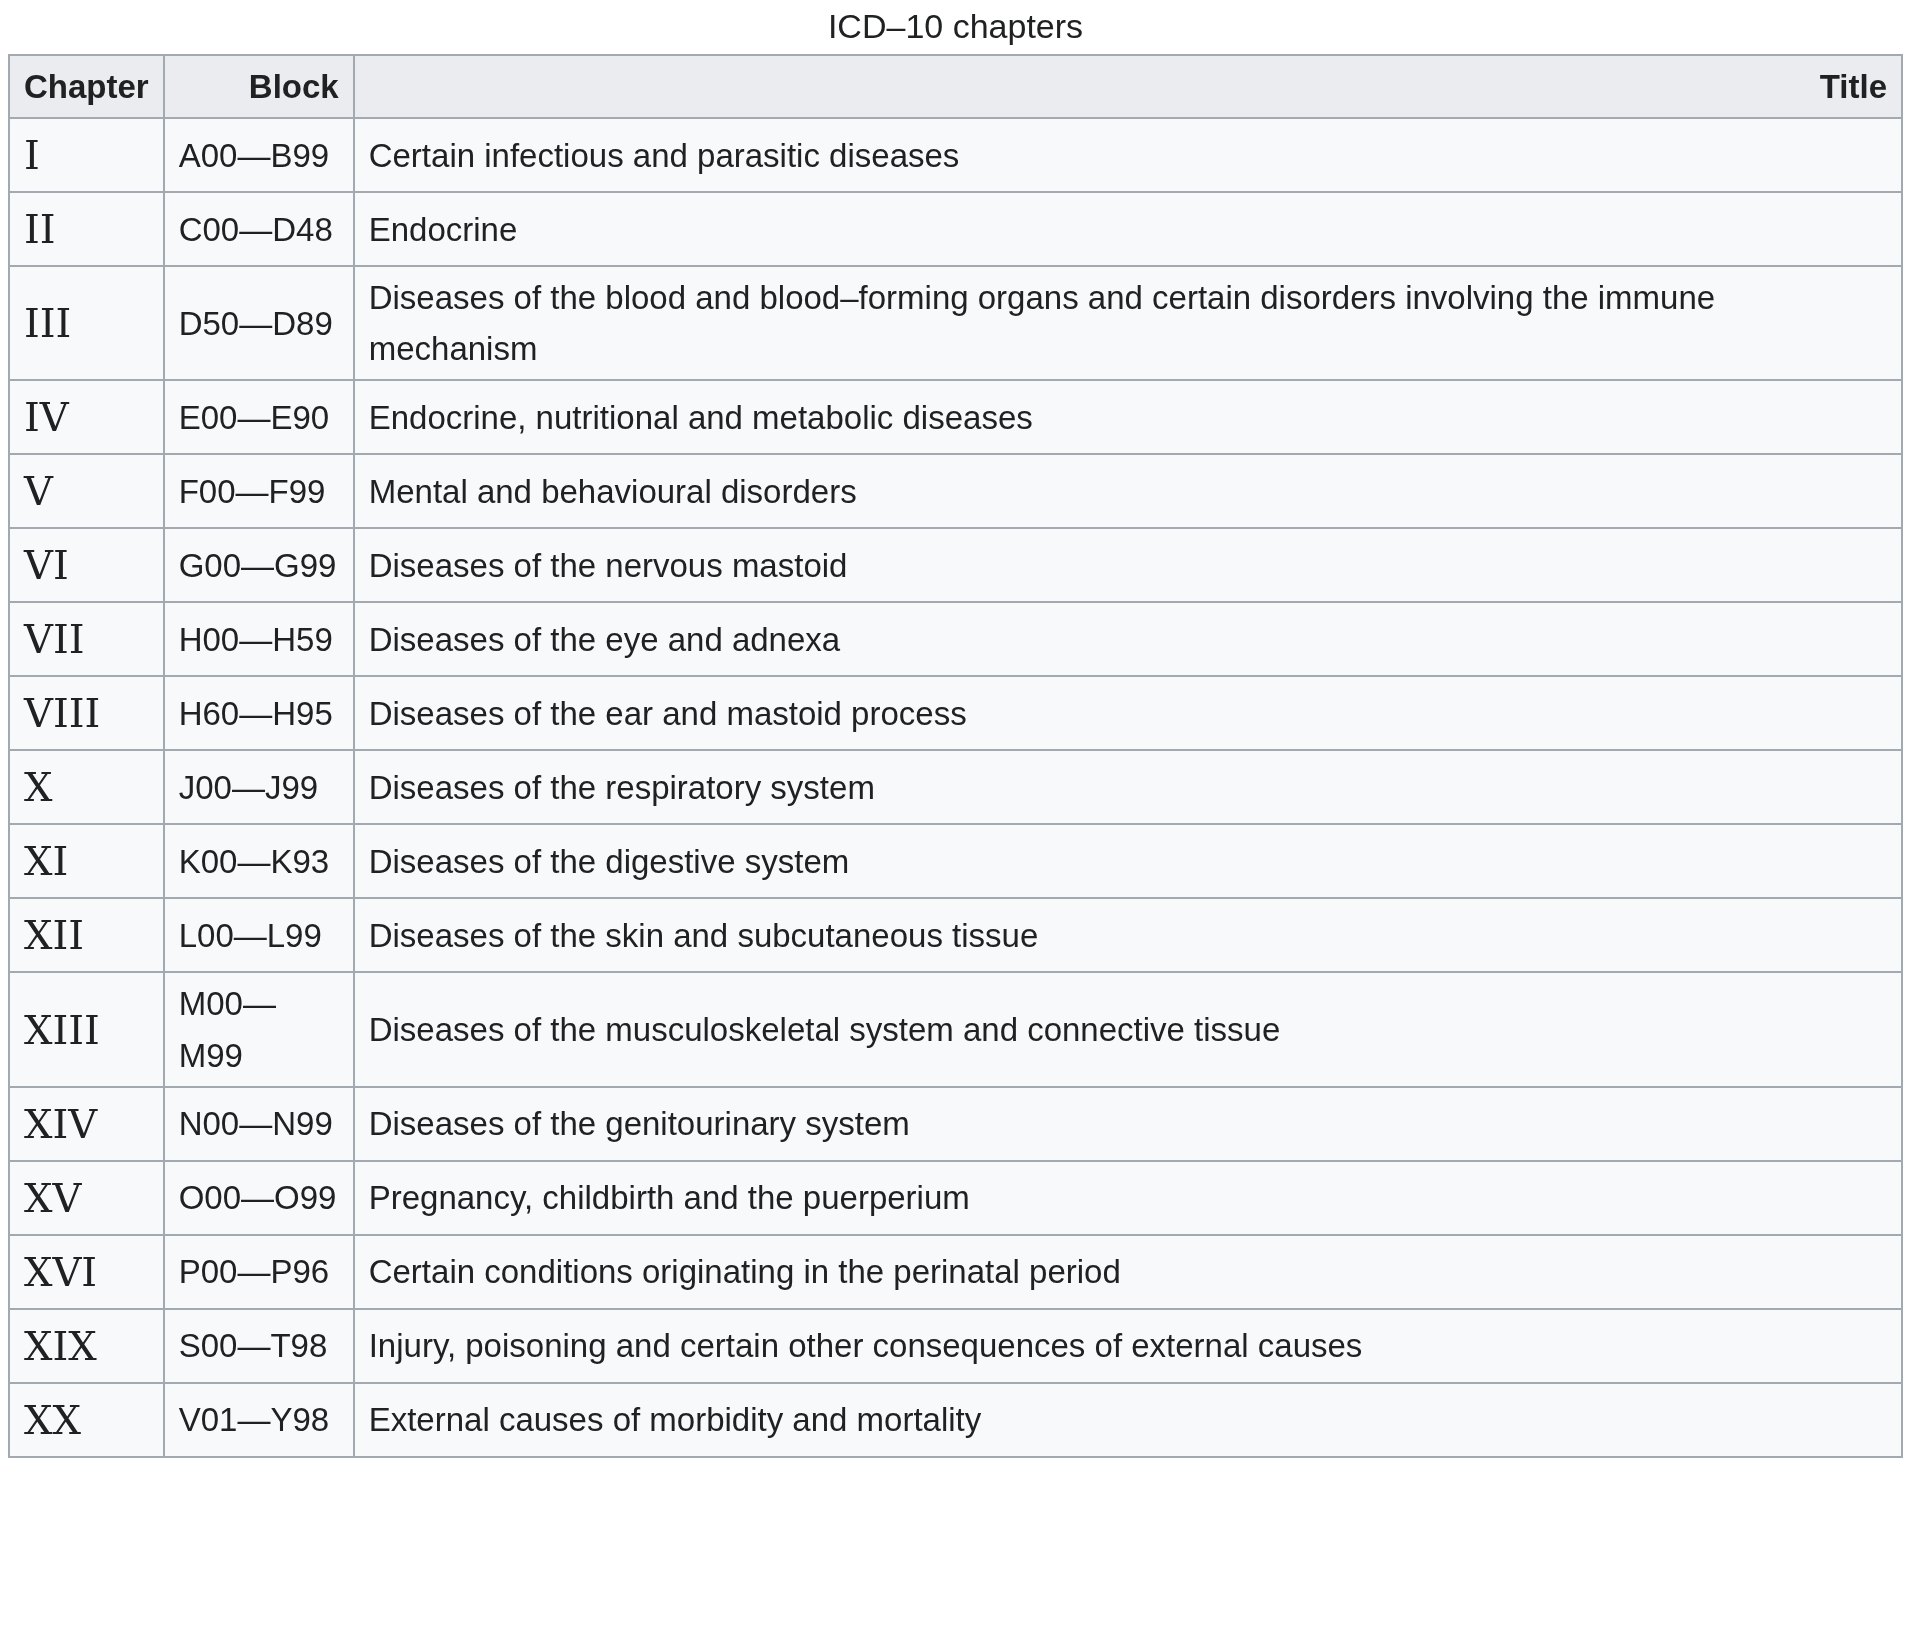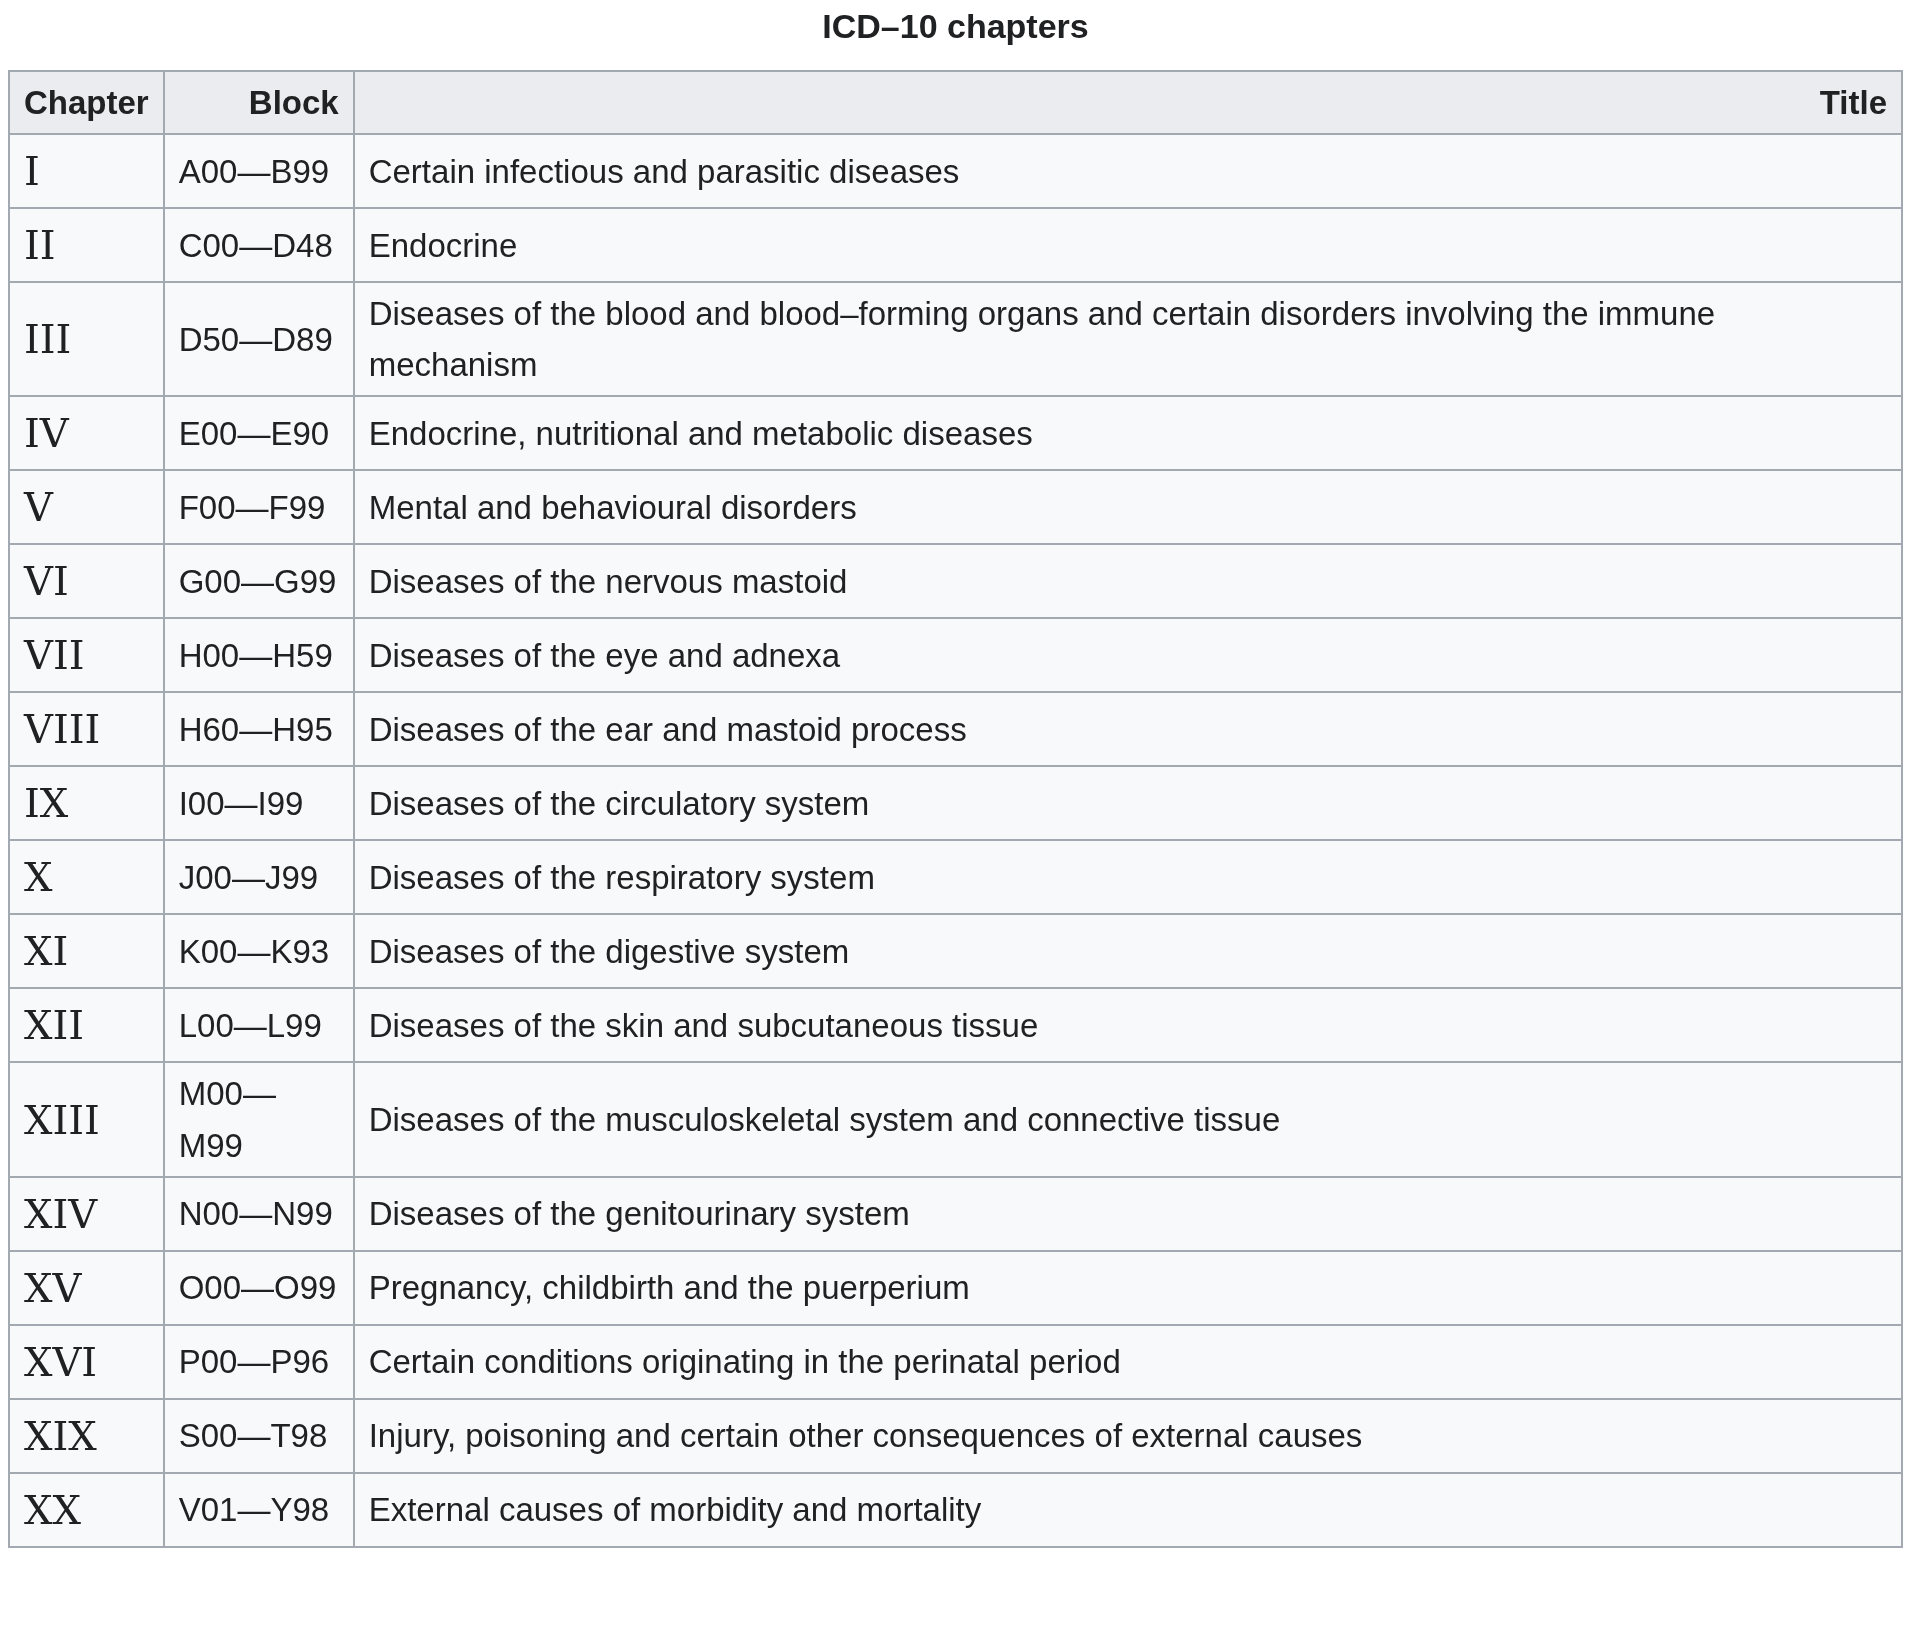--- a/index.html
+++ b/index.html
@@ -15,23 +15,23 @@
     width:1911px;
     height:1631px;
     background:var(--page-bg);
     color:var(--text-color);
     font-family:"Liberation Sans","DejaVu Sans",sans-serif;
     overflow:hidden;
   }
   .caption{
     width:1895px;
     margin:0 8px;
-    padding:7px 0 25px 0;
+    padding:7px 0 9px 0;
     text-align:center;
-    font-weight:bold;
+    font-weight:normal;
     font-size:34px;
     line-height:38px;
   }
   table.icd{
     border-collapse:collapse;
     margin:0 8px;
     width:1895px;
     background:var(--row-bg);
     font-size:33px;
   }
@@ -120,25 +120,20 @@
     <td class="block">H00—H59</td>
     <td class="title">Diseases of the eye and adnexa</td>
   </tr>
 
   <tr>
     <td class="chapter">VIII</td>
     <td class="block">H60—H95</td>
     <td class="title">Diseases of the ear and mastoid process</td>
   </tr>
 
-  <tr>
-    <td class="chapter">IX</td>
-    <td class="block">I00—I99</td>
-    <td class="title">Diseases of the circulatory system</td>
-  </tr>
 
   <tr>
     <td class="chapter">X</td>
     <td class="block">J00—J99</td>
     <td class="title">Diseases of the respiratory system</td>
   </tr>
 
   <tr>
     <td class="chapter">XI</td>
     <td class="block">K00—K93</td>

